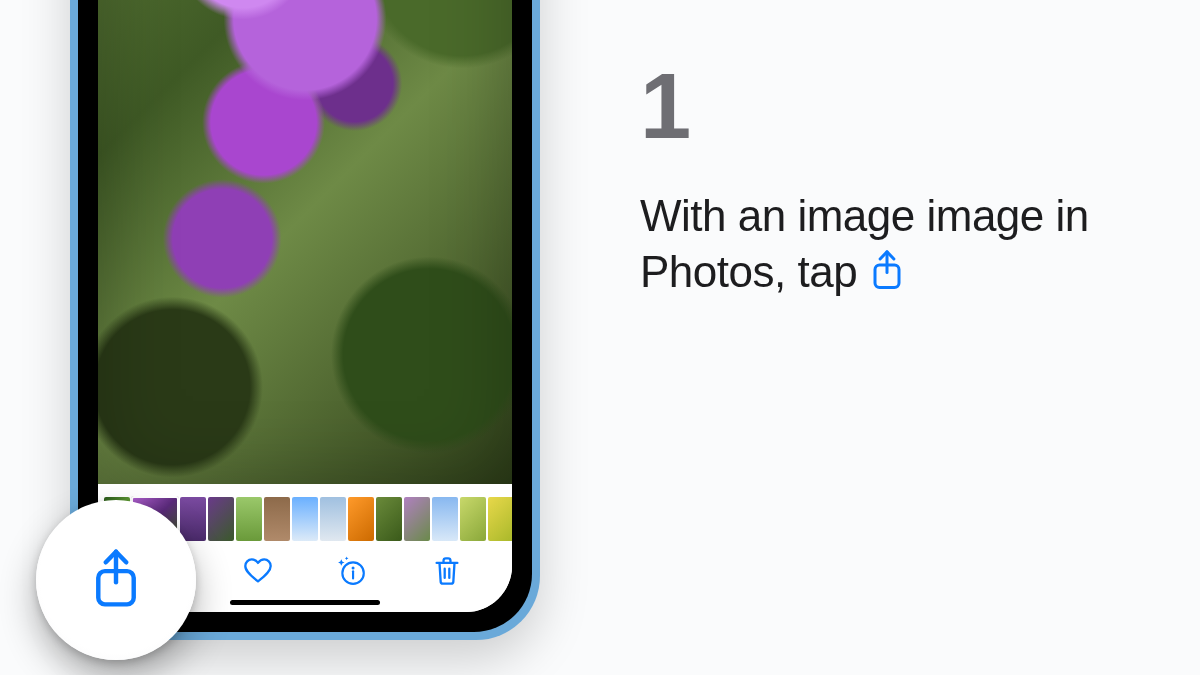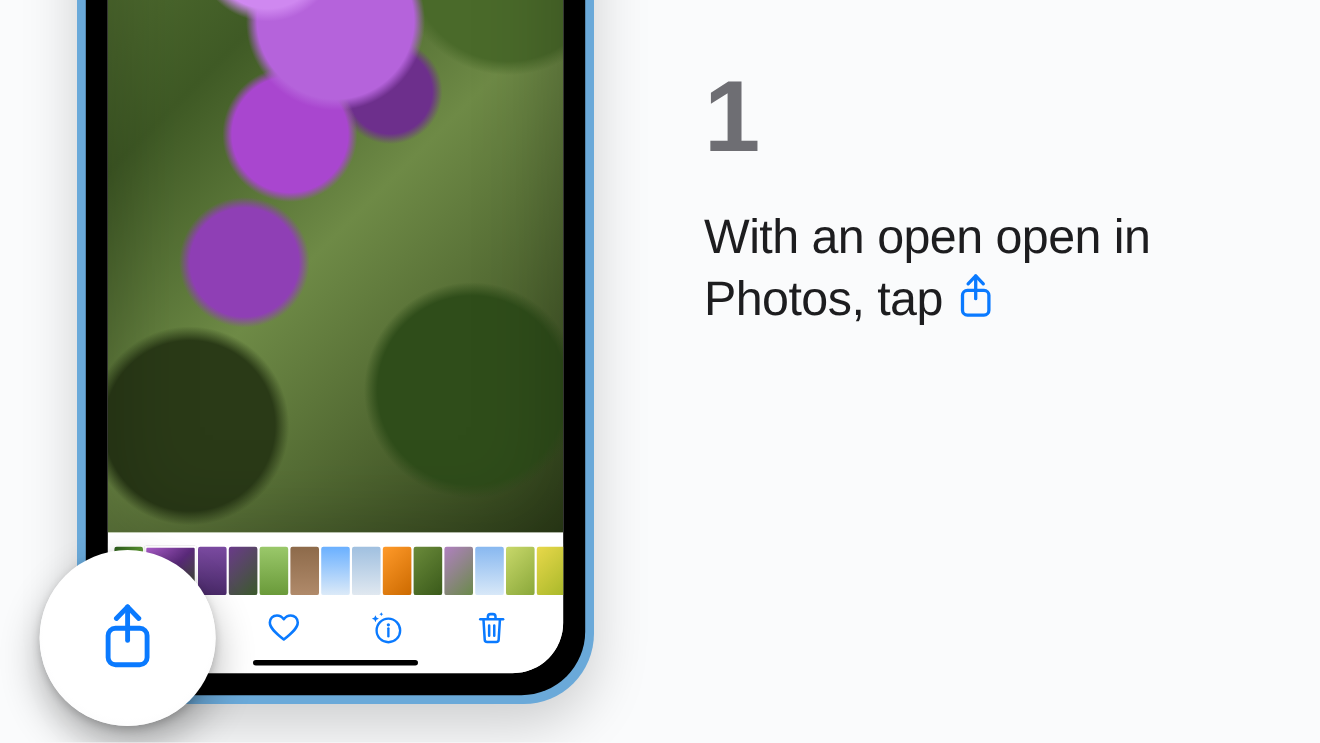--- a/index.html
+++ b/index.html
@@ -246,21 +246,21 @@
 
   <div class="zoom-bubble">
     <svg>
         <use href="#sym-share"></use>
       </svg>
   </div>
 
   <div class="instructions">
     <div class="step-num">1</div>
     <div class="step-text">
-      <span>With an open open in Photos, tap </span>
+      <span>With an image image in Photos, tap </span>
       <span class="inline-share-icon">
         <svg>
             <use href="#sym-share"></use>
           </svg>
       </span>
     </div>
   </div>
 
 </div>
 

